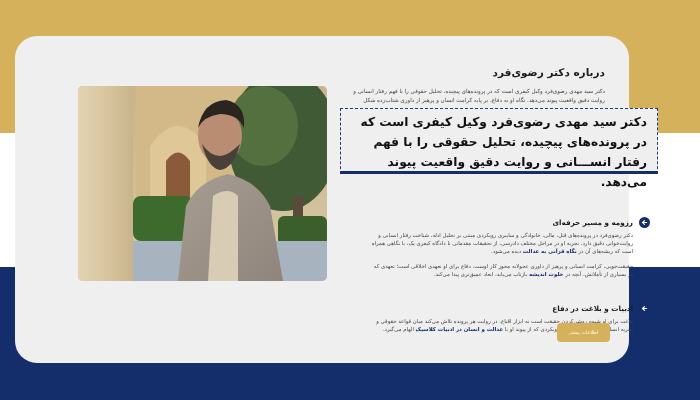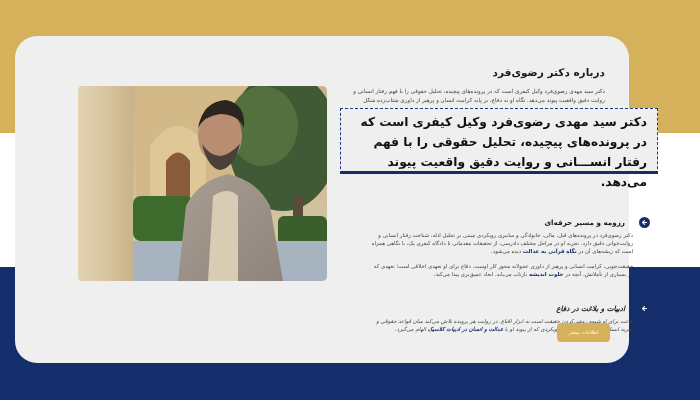--- a/index.html
+++ b/index.html
@@ -74,21 +74,21 @@
     }
 
     .section {
       position: absolute;
       right: 10px;
       width: 290px;
     }
     .section-head {
       display: flex;
       align-items: center;
-      gap: 14px;
+      gap: 6px;
       height: 12px;
     }
     .arrow-icon {
       width: 11px; height: 11px;
       border-radius: 50%;
       background: #142d6b;
       display: inline-flex;
       align-items: center;
       justify-content: center;
       flex: none;
@@ -105,21 +105,21 @@
       margin-right: 17px;
       width: 262px;
       font-size: 5.4px;
       line-height: 8.2px;
       color: #444;
     }
     .hl { color: #142d6b; font-weight: bold; }
 
     .s1 { top: 150px; }
     .s2 { top: 193px; }
-    .s3 { top: 236px; font-style: italic; }
+    .s3 { top: 236px; }
 
     .more-btn {
       position: absolute;
       left: 542px; top: 287px;
       width: 53px; height: 19px;
       background: #d6b15c;
       border-radius: 4px;
       border: none;
       color: #fff8e6;
       font-size: 4.8px;

